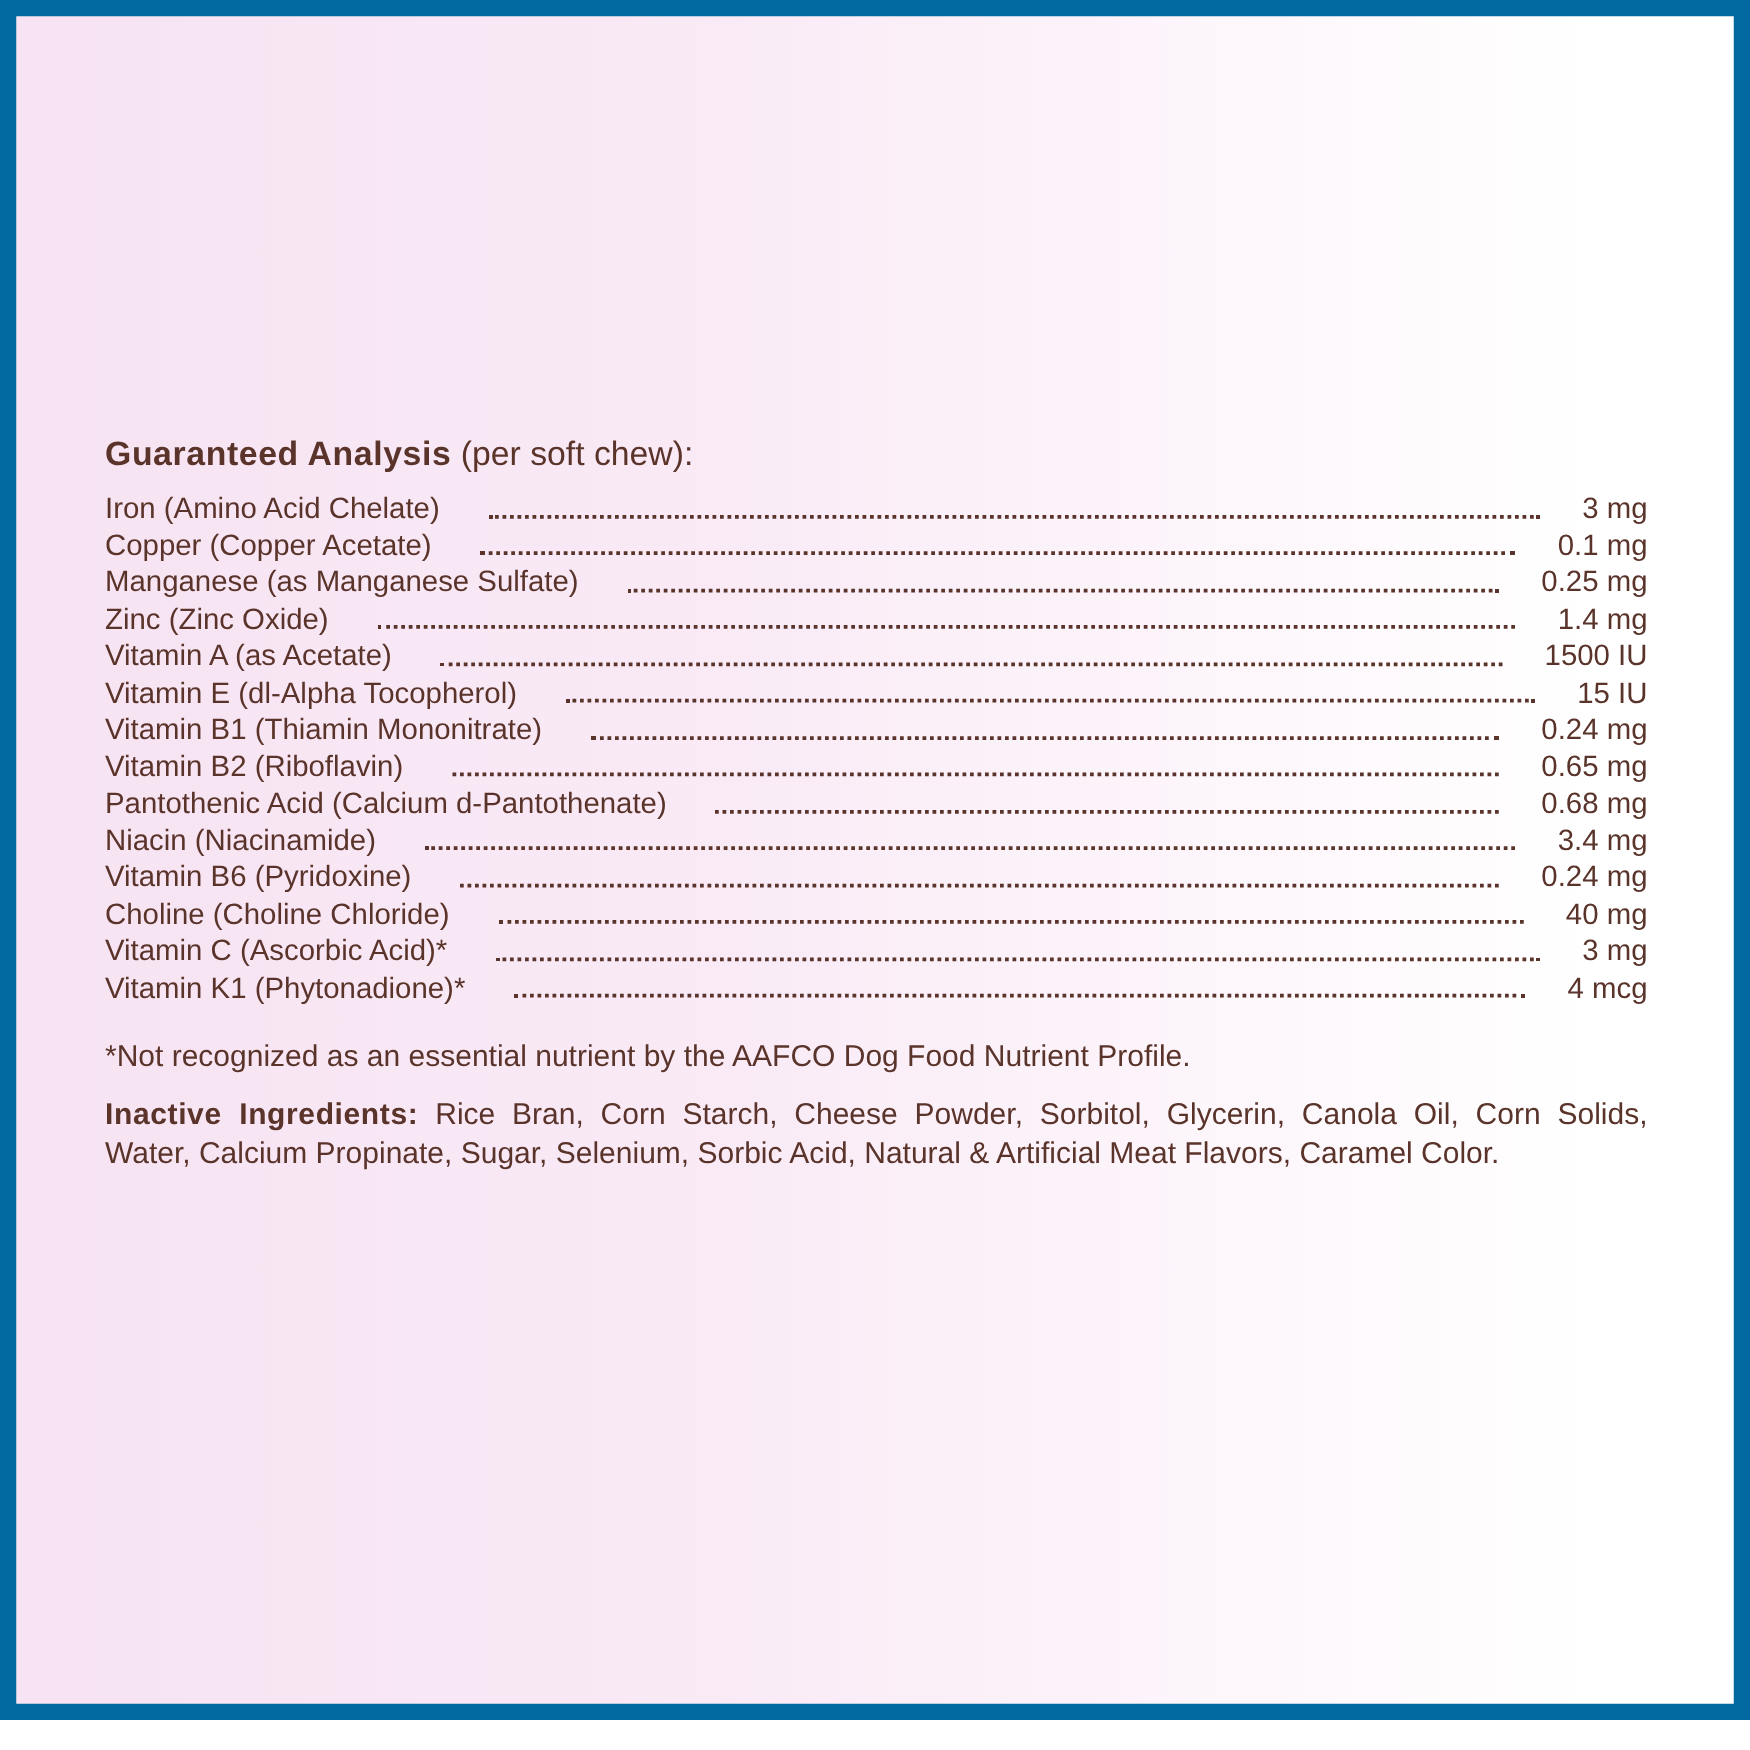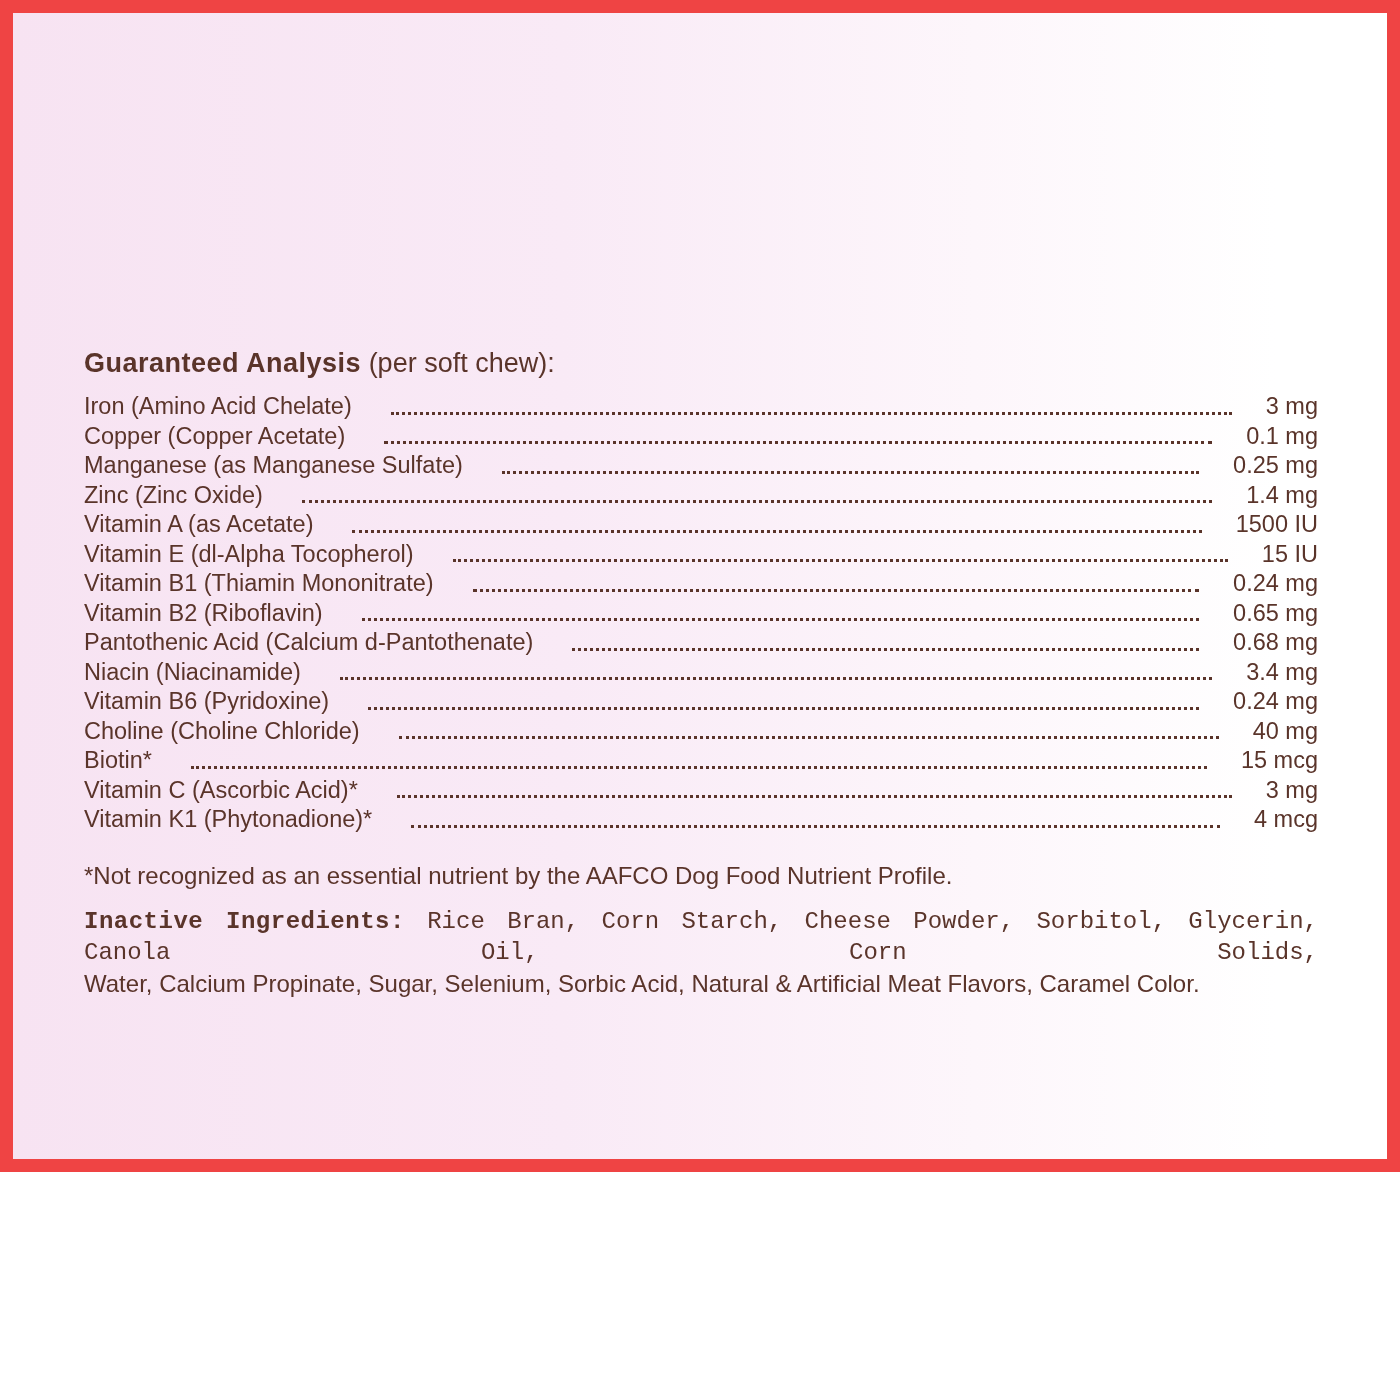--- a/index.html
+++ b/index.html
@@ -6,22 +6,22 @@
     margin: 0;
     padding: 0;
     width: 1400px;
     height: 1400px;
     font-family: "Liberation Sans", sans-serif;
   }
   .frame {
     position: absolute;
     inset: 0;
     width: 1400px;
-    height: 1172px;
-    background: #ef4444;
+    height: 1376px;
+    background: #0369a1;
   }
   .panel {
     position: absolute;
     inset: 13px;
     background: linear-gradient(to right, #f7e3f2 0%, #f9eaf6 40%, #fdf6fb 70%, #ffffff 92%);
     overflow: hidden;
   }
   .content {
     position: absolute;
     left: 71px;
@@ -63,21 +63,20 @@
     margin-top: 26px;
   }
   .inactive {
     font-size: 24px;
     line-height: 31px;
     margin-top: 15px;
   }
   .inactive .line1 {
     text-align: justify;
     text-align-last: justify;
-    font-family: Liberation Mono, monospace;
   }
   .inactive .heading {
     font-weight: bold;
     letter-spacing: 0.5px;
   }
 </style>
 </head>
 <body>
 
 <div class="frame">
@@ -144,25 +143,20 @@
             <span class="lbl">Vitamin B6 (Pyridoxine)</span>
             <span class="leader"></span>
             <span class="val">0.24 mg</span>
           </div>
           <div class="row">
             <span class="lbl">Choline (Choline Chloride)</span>
             <span class="leader"></span>
             <span class="val">40 mg</span>
           </div>
           <div class="row">
-            <span class="lbl">Biotin*</span>
-            <span class="leader"></span>
-            <span class="val">15 mcg</span>
-          </div>
-          <div class="row">
             <span class="lbl">Vitamin C (Ascorbic Acid)*</span>
             <span class="leader"></span>
             <span class="val">3 mg</span>
           </div>
           <div class="row">
             <span class="lbl">Vitamin K1 (Phytonadione)*</span>
             <span class="leader"></span>
             <span class="val">4 mcg</span>
           </div>
         </div>

